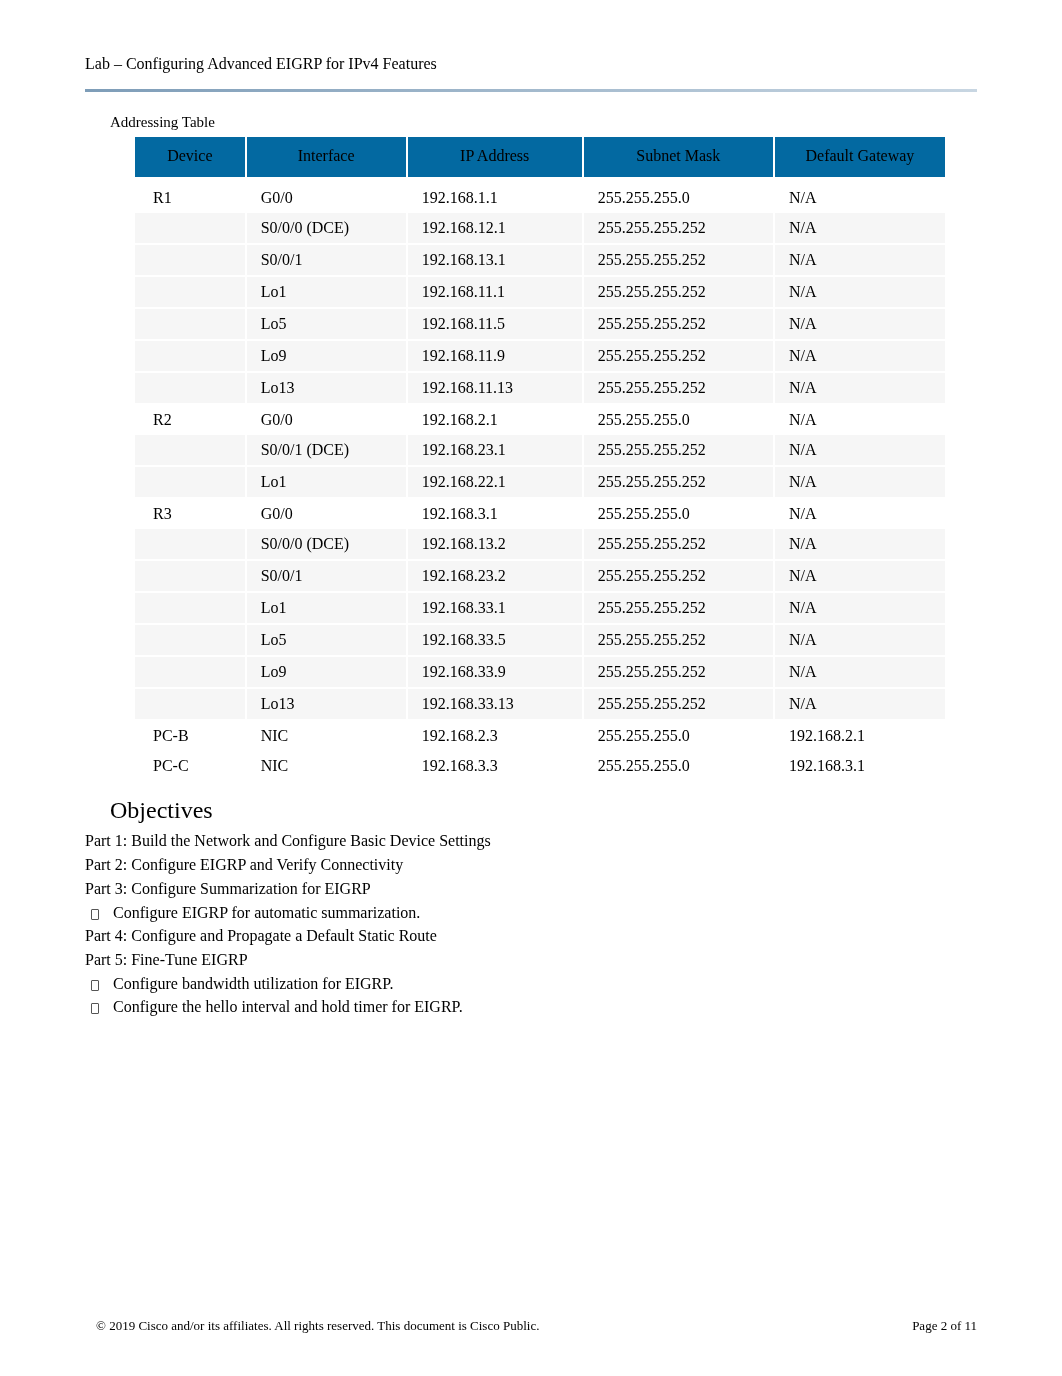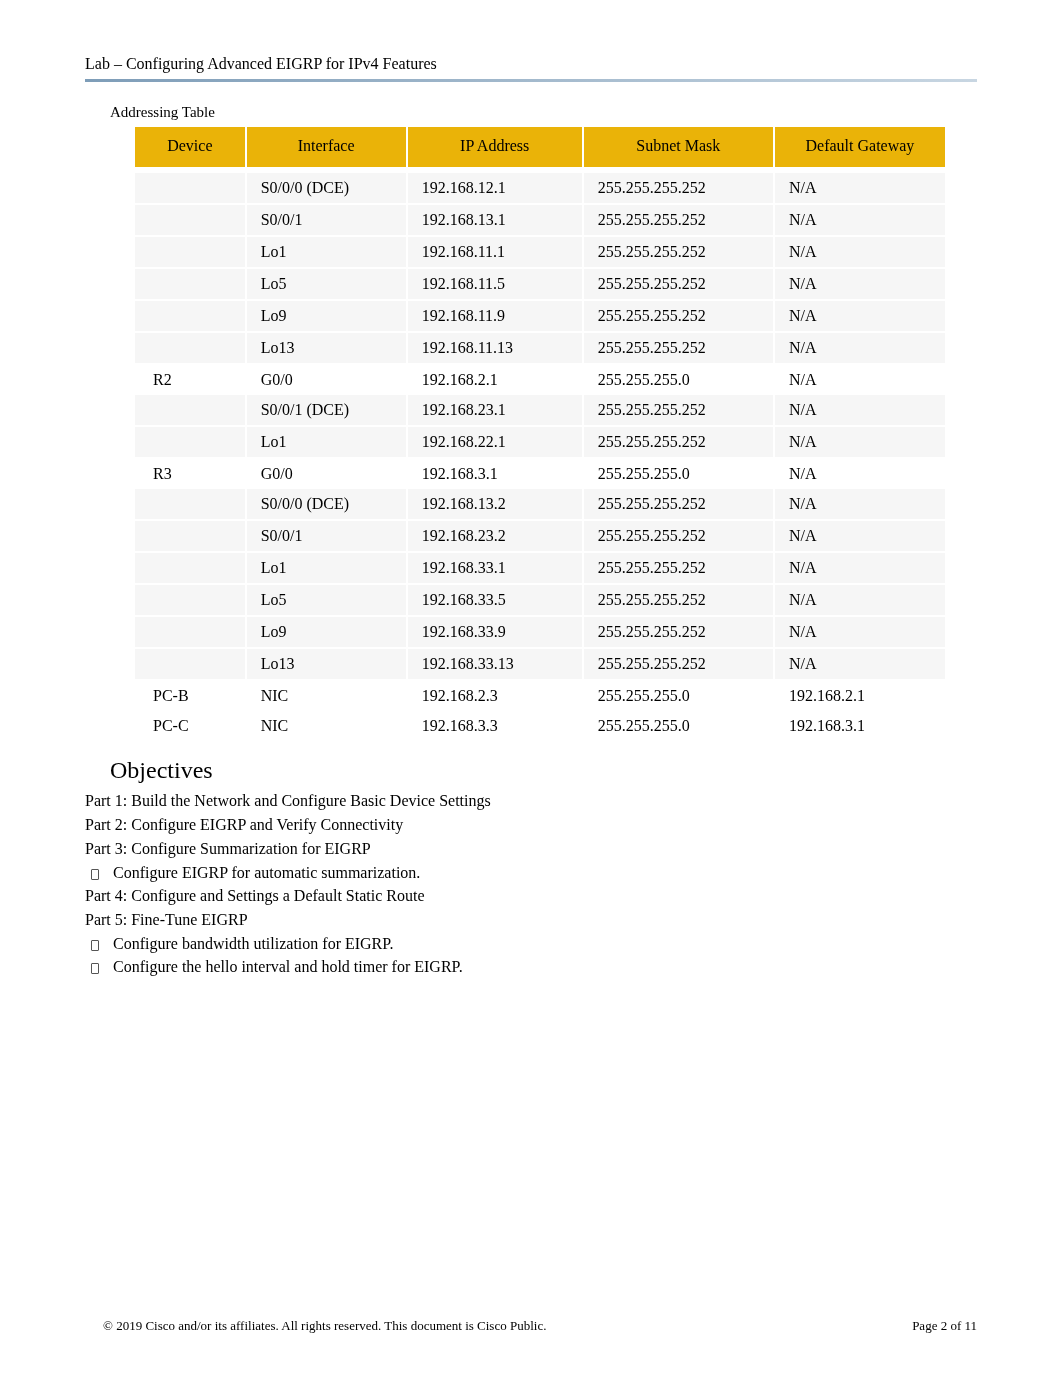--- a/index.html
+++ b/index.html
@@ -6,21 +6,21 @@
   body {
     font-family: "Times New Roman", Times, serif;
     color: #000;
     background: #fff;
     width: 1062px;
     height: 1376px;
     position: relative;
     padding: 55px 85px 0 85px;
   }
   .header-bar {
-    margin-bottom: 6px;
+    margin-bottom: 16px;
   }
   .header-title {
     font-size: 16px;
     color: #000;
   }
   .hr-line {
     height: 3px;
     background: linear-gradient(to right, #7e9db8, #c8d6e2);
     margin-bottom: 22px;
   }
@@ -61,21 +61,21 @@
   }
 
   table.addr {
     border-collapse: collapse;
     width: 810px;
     margin-left: 50px;
     margin-bottom: 4px;
     font-size: 16px;
   }
   table.addr th {
-    background: #eab308;
+    background: #0369a1;
     font-weight: normal;
     text-align: center;
     padding: 10px 8px 12px 8px;
     border-right: 2px solid #fff;
     border-bottom: 6px solid #fff;
   }
   table.addr th:last-child { border-right: none; font-family: Liberation Serif, serif; }
   table.addr td {
     padding: 6px 10px 6px 14px;
     border-right: 2px solid #fff;
@@ -90,21 +90,21 @@
     background: #fff;
   }
   table.addr td.col-dev { width: 110px; padding-left: 18px;}
   table.addr td.col-if  { width: 160px; }
   table.addr td.col-ip  { width: 175px; }
   table.addr td.col-sm  { width: 190px; }
   table.addr td.col-gw  { width: 170px; }
 
   .footer {
     position: absolute;
-    left: 103px;
+    left: 96px;
     right: 85px;
     bottom: 42px;
     font-size: 13px;
     display: flex;
     justify-content: space-between;
   }
 </style>
 </head>
 <body>
 
@@ -119,20 +119,27 @@
   <thead>
     <tr>
       <th>Device</th>
       <th>Interface</th>
       <th>IP Address</th>
       <th>Subnet Mask</th>
       <th>Default Gateway</th>
     </tr>
   </thead>
   <tbody id="addr-body">
+      <tr class="plain">
+        <td class="col-dev">R1</td>
+        <td class="col-if">G0/0</td>
+        <td class="col-ip">192.168.1.1</td>
+        <td class="col-sm">255.255.255.0</td>
+        <td class="col-gw">N/A</td>
+      </tr>
       <tr class="zebra">
         <td class="col-dev"></td>
         <td class="col-if">S0/0/0 (DCE)</td>
         <td class="col-ip">192.168.12.1</td>
         <td class="col-sm">255.255.255.252</td>
         <td class="col-gw">N/A</td>
       </tr>
       <tr class="zebra">
         <td class="col-dev"></td>
         <td class="col-if">S0/0/1</td>
@@ -256,21 +263,21 @@
 </table>
 
 <div class="objectives-heading">Objectives</div>
 
 <div class="body-text">Part 1: Build the Network and Configure Basic Device Settings</div>
 <div class="body-text">Part 2: Configure EIGRP and Verify Connectivity</div>
 <div class="body-text">Part 3: Configure Summarization for EIGRP</div>
 <ul class="bullet-list" id="part3-bullets">
     <li>Configure EIGRP for automatic summarization.</li>
   </ul>
-<div class="body-text">Part 4: Configure and Settings a Default Static Route</div>
+<div class="body-text">Part 4: Configure and Propagate a Default Static Route</div>
 <div class="body-text">Part 5: Fine-Tune EIGRP</div>
 <ul class="bullet-list" id="part5-bullets">
     <li>Configure bandwidth utilization for EIGRP.</li>
     <li>Configure the hello interval and hold timer for EIGRP.</li>
   </ul>
 
 <div class="footer">
   <span>© 2019 Cisco and/or its affiliates. All rights reserved. This document is Cisco Public.</span>
   <span>Page  2  of  11</span>
 </div>

